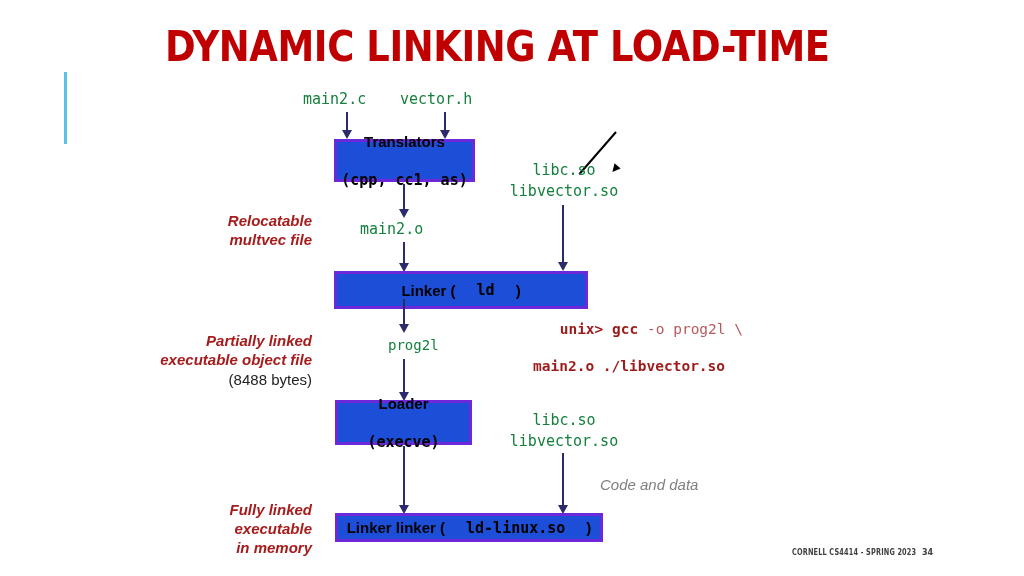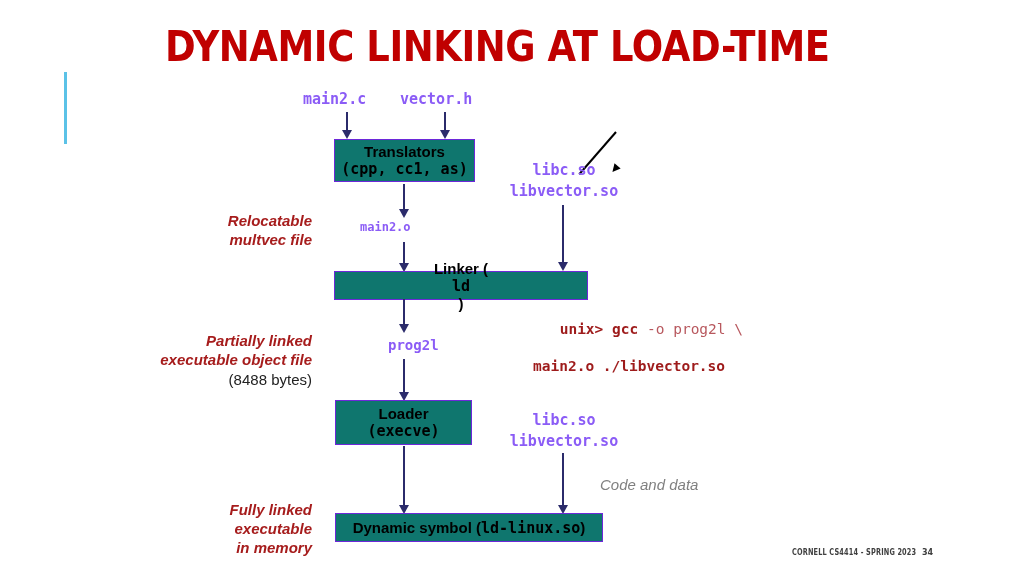--- a/index.html
+++ b/index.html
@@ -29,22 +29,22 @@
 
   
   #accent-bar{
     left:64px;top:72px;width:3px;height:72px;
     background:#5BC2E7;
   }
 
   
   .mono{
     font-family:"DejaVu Sans Mono","Liberation Mono",monospace;
-    font-weight:700;
-    color:#8b5cf6;
+    font-weight:400;
+    color:#15803d;
     white-space:pre;
   }
   .mono-red{
     font-family:"DejaVu Sans Mono","Liberation Mono",monospace;
     font-weight:700;
     color:#9E1B1B;
     white-space:pre;
   }
   .mono-red-light{
     font-family:"DejaVu Sans Mono","Liberation Mono",monospace;
@@ -72,29 +72,30 @@
     color:#222222;
     font-style:normal;
     font-weight:400;
     font-size:15px;
     line-height:19px;
     text-align:right;
   }
 
   
   .box{
-    background:#0f766e;
-    border:1px solid #6d28d9;
+    background:#1d4ed8;
+    border:3px solid #6d28d9;
     box-sizing:border-box;
     display:flex;
     flex-direction:column;
     align-items:center;
     justify-content:center;
     color:#000;
     font-weight:700;
+    gap:21px;
   }
   .box .line{white-space:pre;}
   .box .sans{font-family:"Liberation Sans",sans-serif;font-size:15px;}
   .box .mm{font-family:"DejaVu Sans Mono","Liberation Mono",monospace;font-size:15px;font-weight:700;}
 
   
   .arrow-v{
     width:2px;
     background:#2B2B6B;
   }
@@ -164,30 +165,30 @@
     <div class="mono" style="font-size:15px;line-height:21px;">libc.so</div>
     <div class="mono" style="font-size:15px;line-height:21px;">libvector.so</div>
   </div>
 
   <div class="abs lbl-red" style="left:170px;top:211px;width:142px;">Relocatable
 multvec file</div>
 
   <div class="abs arrow-v" style="left:403px;top:184px;height:26px;"></div>
   <div class="abs arrow-head-down" style="left:399px;top:209px;"></div>
 
-  <div class="abs mono" style="left:360px;top:220px;font-size:12px;">main2.o</div>
+  <div class="abs mono" style="left:360px;top:220px;font-size:15px;">main2.o</div>
 
   <div class="abs arrow-v" style="left:403px;top:242px;height:22px;"></div>
   <div class="abs arrow-head-down" style="left:399px;top:263px;"></div>
 
 
   <div class="abs arrow-v" style="left:562px;top:205px;height:58px;"></div>
   <div class="abs arrow-head-down" style="left:558px;top:262px;"></div>
 
-  <div class="abs box" style="left:334px;top:271px;width:254px;height:29px;flex-direction:column;">
+  <div class="abs box" style="left:334px;top:271px;width:254px;height:38px;flex-direction:row;">
     <span class="sans">Linker (</span>
       <span class="mm">ld</span>
       <span class="sans">)</span>
   </div>
 
   <div class="abs" style="left:533px;top:302px;">
     <div style="white-space:pre;">
       <span class="mono-red" style="font-size:14.5px;">unix&gt; </span><span class="mono-red" style="font-size:14.5px;">gcc</span><span class="mono-red-light" style="font-size:14.5px;"> -o prog2l \</span>
     </div>
     <div class="mono-red" style="font-size:14.5px;margin-top:2px;">main2.o ./libvector.so</div>
@@ -221,21 +222,21 @@
   <div class="abs arrow-head-down" style="left:558px;top:505px;"></div>
 
   <div class="abs arrow-v" style="left:403px;top:446px;height:60px;"></div>
   <div class="abs arrow-head-down" style="left:399px;top:505px;"></div>
 
   <div class="abs lbl-red" style="left:180px;top:500px;width:132px;">Fully linked
 executable
 in memory</div>
 
   <div class="abs box" style="left:335px;top:513px;width:268px;height:29px;flex-direction:row;">
-    <span class="sans">Dynamic symbol (</span>
+    <span class="sans">Linker linker (</span>
       <span class="mm">ld-linux.so</span>
       <span class="sans">)</span>
   </div>
 
   <div class="abs" id="footer-text">CORNELL CS4414 - SPRING 2023</div>
   <div class="abs" id="footer-page">34</div>
 
 </div>
 
 </body></html>

